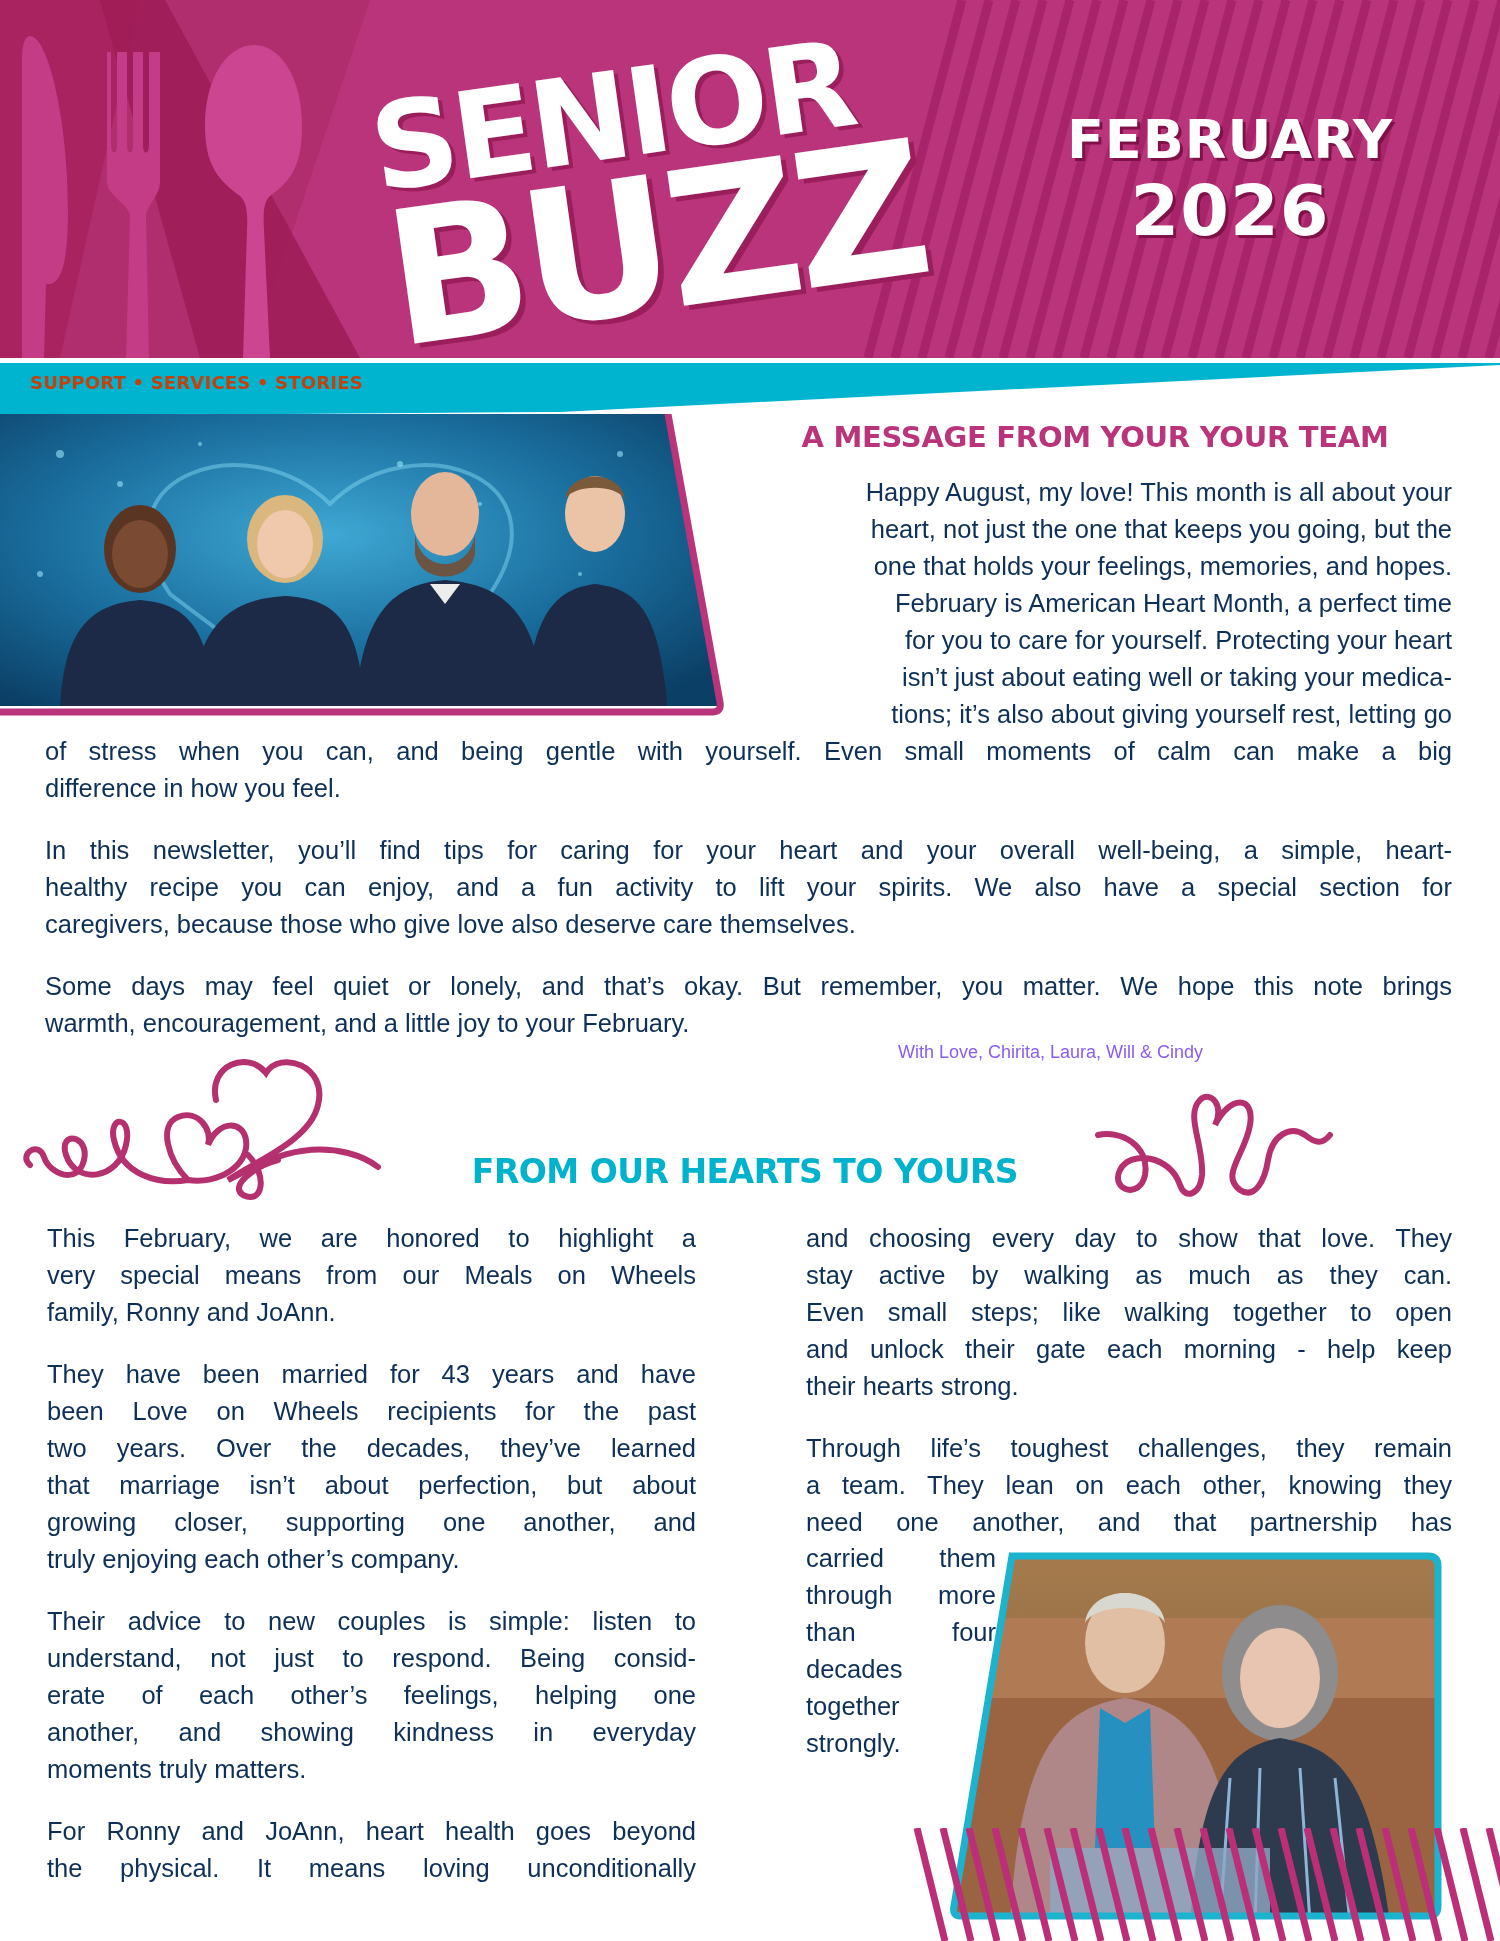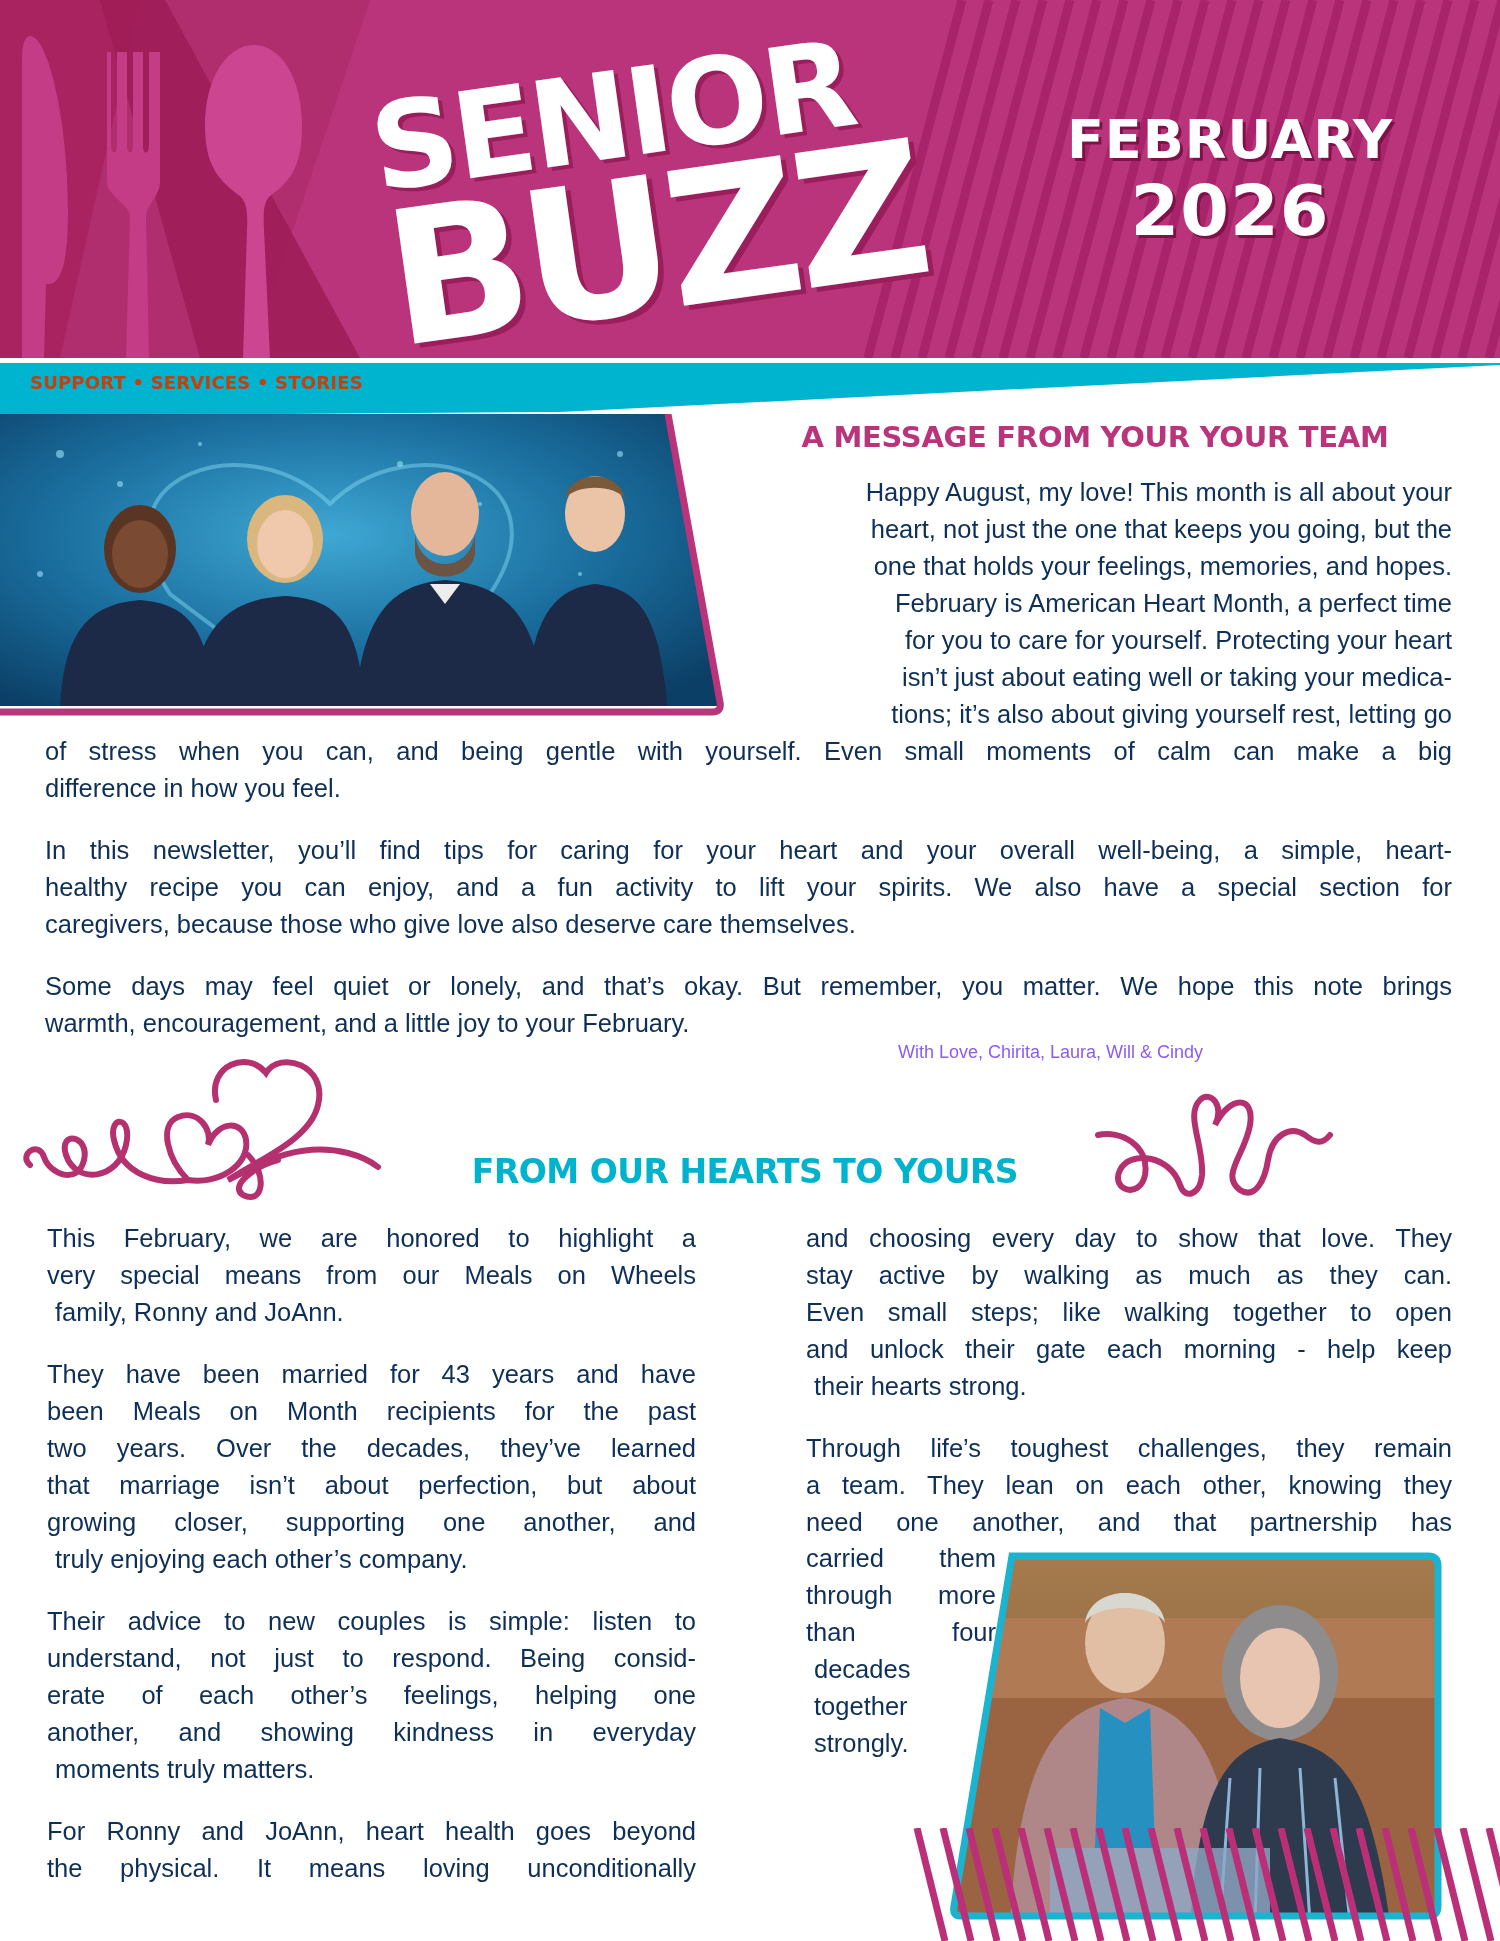--- a/index.html
+++ b/index.html
@@ -30,21 +30,21 @@
   .full-para { position:absolute; left:45px; width:1407px; font-size:25.5px; line-height:37px; }
   .full-para div { white-space:nowrap; text-align:justify; text-align-last:justify; }
   .full-para div.last { text-align-last:left; }
 
   .signature { position:absolute; left:898px; top:1042px; font-size:18px; color:#8b5cf6; white-space:nowrap;text-align:right; }
 
   .h-teal { position:absolute; left:420px; top:1152px; width:650px; text-align:center; font-family:"DejaVu Sans", sans-serif; font-weight:bold; font-size:33px; color:#00B2CC; white-space:nowrap; letter-spacing:-0.5px; }
 
   .col { position:absolute; font-size:25.5px; line-height:37px; }
   .col div { white-space:nowrap; text-align:justify; text-align-last:justify; }
-  .col div.last { text-align-last:left;margin-left:8px; }
+  .col div.last { text-align-last:left; }
   .col .gap { height:25px; }
   #col-left { left:47px; top:1220px; width:649px; }
   #col-right { left:806px; top:1220px; width:646px; }
   #col-narrow { left:806px; top:1540px; width:190px; }
 
   #couple-photo { position:absolute; left:950px; top:1548px; width:495px; height:375px; }
   #stripes { position:absolute; left:905px; top:1828px; width:595px; height:113px; }
 </style>
 </head>
 <body>
@@ -196,21 +196,21 @@
 </svg>
 
 <div class="h-teal">FROM OUR HEARTS TO YOURS</div>
 
 <div id="col-left" class="col">
   <div>This February, we are honored to highlight a</div>
   <div>very special means from our Meals on Wheels</div>
   <div class="last">family, Ronny and JoAnn.</div>
   <div class="gap"></div>
   <div>They have been married for 43 years and have</div>
-  <div>been Meals on Month recipients for the past</div>
+  <div>been Love on Wheels recipients for the past</div>
   <div>two years. Over the decades, they’ve learned</div>
   <div>that marriage isn’t about perfection, but about</div>
   <div>growing closer, supporting one another, and</div>
   <div class="last">truly enjoying each other’s company.</div>
   <div class="gap"></div>
   <div>Their advice to new couples is simple: listen to</div>
   <div>understand, not just to respond. Being consid-</div>
   <div>erate of each other’s feelings, helping one</div>
   <div>another, and showing kindness in everyday</div>
   <div class="last">moments truly matters.</div>

